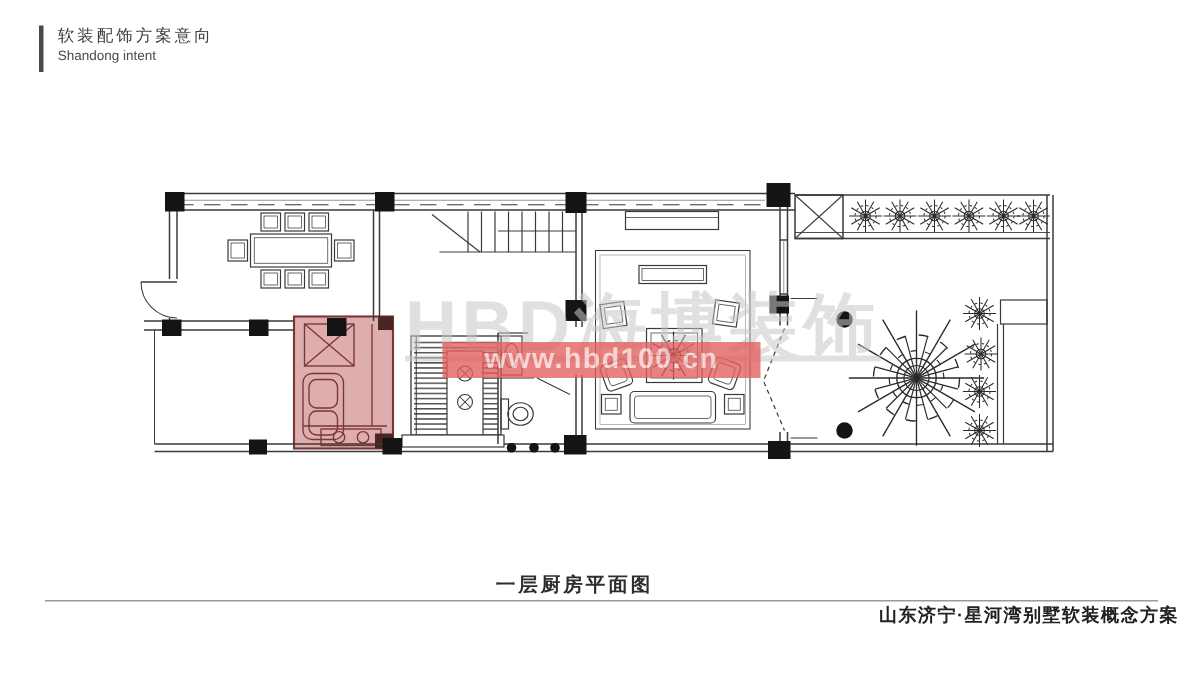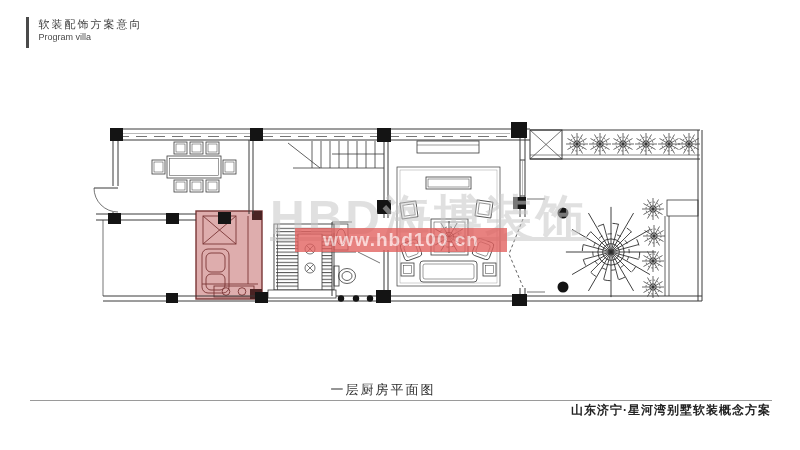--- a/index.html
+++ b/index.html
@@ -16,36 +16,36 @@
   .kdark{fill:var(--kitchen-dark,#4a2323);stroke:none;}
   .kfurn{stroke:var(--kitchen-stroke,#7a3636);stroke-width:.9;fill:none;}
   
   #wm-gray{position:absolute;left:270px;top:186px;font-size:48px;font-weight:bold;
            letter-spacing:3px;color:var(--watermark-gray,#c8c8c8);opacity:.55;white-space:nowrap;text-decoration:underline;}
   #wm-band{position:absolute;left:295px;top:228px;width:212px;height:24px;
            background:var(--watermark-band,#e25f5d);opacity:.78;display:flex;align-items:center;justify-content:center;}
   #wm-band span{font-size:19px;font-weight:bold;letter-spacing:1px;color:var(--watermark-text,#ffd9d9);opacity:.9;}
   
   #caption{position:absolute;left:0;top:381px;width:766px;text-align:center;
-           font-size:13px;font-weight:normal;color:#2e2e2e;letter-spacing:2px;}
+           font-size:13px;font-weight:bold;color:#2e2e2e;letter-spacing:2px;}
   #footline{position:absolute;left:30px;top:400px;width:742px;height:0;border-top:1px solid #9a9a9a;}
-  #foot{position:absolute;right:29px;top:404px;text-align:right;}
+  #foot{position:absolute;right:14px;top:404px;text-align:right;}
   #foot .cn{font-size:12px;font-weight:bold;color:#222;letter-spacing:1px;line-height:13px;}
   #foot .en{font-size:10px;color:#222;line-height:13px;}
 </style>
 </head>
 <body>
 
 <div id="stage">
 
   <div id="hdr">
     <div class="bar"></div>
     <div>
       <div class="cn">软装配饰方案意向</div>
-      <div class="en">Program villa</div>
+      <div class="en">Shandong intent</div>
     </div>
   </div>
 
   <svg id="plan" width="800" height="450" viewBox="0 0 800 450">
     <defs>
       <g id="plant" stroke="#2a2a2a" fill="none">
         <line x1="-11" y1="0" x2="11" y2="0"></line>
         <line x1="-9.5" y1="-5.5" x2="9.5" y2="5.5"></line>
         <line x1="-5.5" y1="-9.5" x2="5.5" y2="9.5"></line>
         <line x1="0" y1="-11" x2="0" y2="11"></line>

